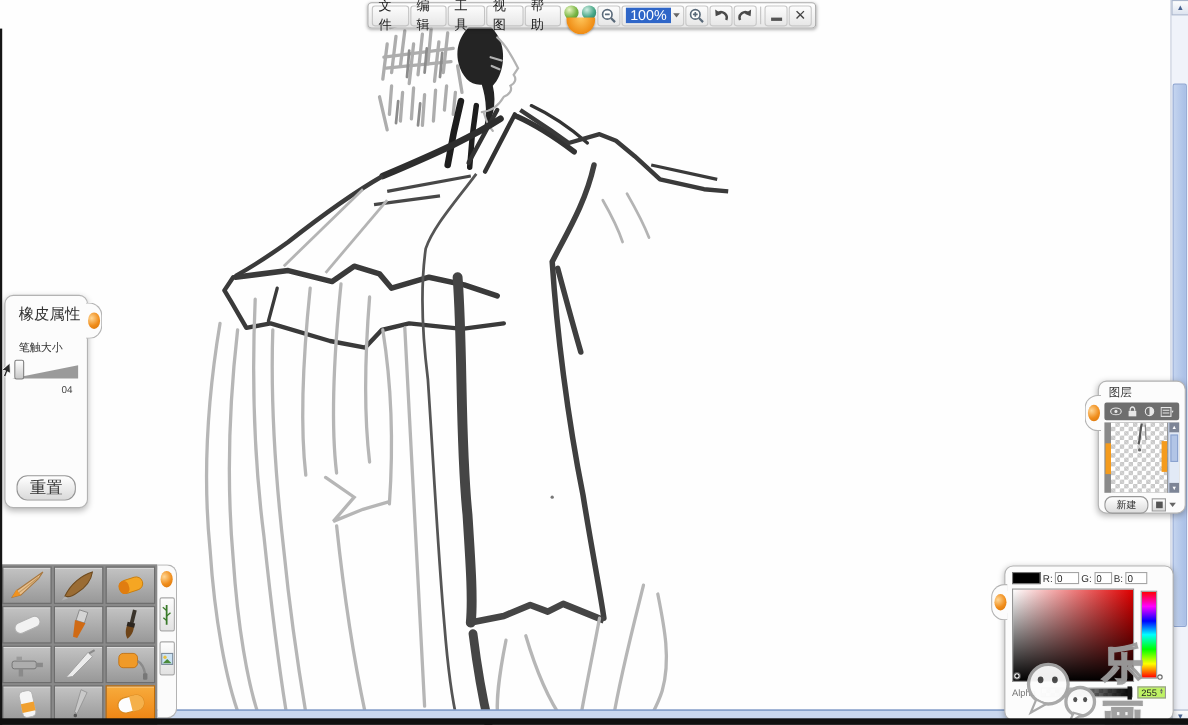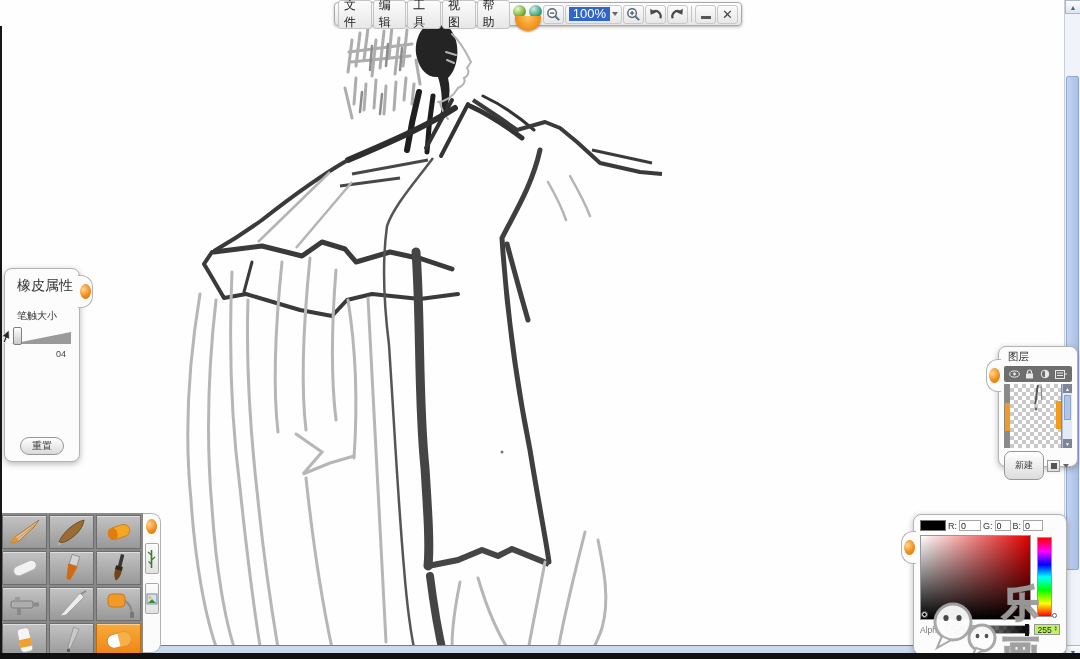--- a/index.html
+++ b/index.html
@@ -17,21 +17,21 @@
 .scroll-btn{width:16px;height:14px;background:linear-gradient(#fdfdfd,#dde4f0);border:1px solid #aab6cc;
   display:flex;align-items:center;justify-content:center;font-size:7px;color:#47618f}
 #vscroll-thumb{position:absolute;left:1px;top:76px;width:13px;height:494px;border:1px solid #8fa6d2;
   background:linear-gradient(90deg,#c4d4ef,#a9bfe6);border-radius:2px}
 #vscroll-down{position:absolute;bottom:0}
 
 
 #toolbar{position:absolute;left:334px;top:2px;width:408px;height:24px;z-index:12;
   background:linear-gradient(#ffffff,#e6e6e6);border:1px solid #a9a9a9;border-radius:4px;
   box-shadow:0 1px 3px rgba(0,0,0,.3);display:flex;align-items:center;padding:0 3px;gap:1px;overflow:visible}
-.menu-btn{height:29px;padding:0 5px;display:flex;align-items:center;font-size:12px;color:#222;
+.menu-btn{height:19px;padding:0 5px;display:flex;align-items:center;font-size:12px;color:#222;
   background:linear-gradient(#fcfcfc,#e7e7e7);border:1px solid #c4c4c4;border-radius:3px;cursor:default}
 .icon-btn{height:19px;min-width:21px;display:flex;align-items:center;justify-content:center;
   background:linear-gradient(#fcfcfc,#e7e7e7);border:1px solid #c8c8c8;border-radius:3px}
 .tb-sep{width:1px;height:16px;background:#c2c2c2;margin:0 2px}
 #logo{position:relative;width:34px;height:22px}
 #logo .ball-l{position:absolute;left:2px;top:2px;width:13px;height:13px;border-radius:50%;
   background:radial-gradient(circle at 35% 30%,#e9f6c4,#79b545 55%,#47872a)}
 #logo .ball-r{position:absolute;left:18px;top:2px;width:13px;height:13px;border-radius:50%;
   background:radial-gradient(circle at 35% 30%,#cfeee2,#47a686 55%,#27745c)}
 #logo .smile{position:absolute;left:4px;top:13px;width:26px;height:15px;border-radius:0 0 14px 14px;
@@ -55,21 +55,21 @@
 
 
 #eraser-panel{left:4px;top:268px;width:76px;height:194px}
 #eraser-panel .title{font-size:14px;color:#333;padding:8px 0 0 12px}
 #eraser-panel .lbl{font-size:10px;color:#333;padding:14px 0 0 12px}
 #slider-wrap{position:relative;margin:6px 6px 0 6px;height:20px}
 #slider-handle{position:absolute;left:2px;top:-2px;width:9px;height:18px;border:1px solid #7f7f7f;
   border-radius:2px;background:linear-gradient(#fff,#c9c9c9)}
 #size-value{text-align:right;padding-right:13px;font-size:9px;color:#444}
 #reset-btn{position:absolute;bottom:6px;left:50%;transform:translateX(-50%);
-  font-size:10px;color:#333;padding:1px 11px;border:1px solid #969696;border-radius:10px;
+  font-size:15px;color:#333;padding:1px 11px;border:1px solid #969696;border-radius:10px;
   background:linear-gradient(#fff,#dadada);white-space:nowrap}
 
 
 #palette{position:absolute;left:0;top:513px;width:143px;height:146px;background:#898989;
   padding:2px;display:grid;grid-template-columns:repeat(3,45px);grid-auto-rows:34px;gap:2px;z-index:10}
 .tool{background:linear-gradient(180deg,#c3c3c3,#989898);border:1px solid #6d6d6d;
   box-shadow:inset 0 1px 0 rgba(255,255,255,.45);display:flex;align-items:center;justify-content:center}
 .tool.selected{background:linear-gradient(180deg,#f7ab3c,#ee8312);border-color:#c06c06}
 #palette-strip{position:absolute;left:143px;top:513px;width:18px;height:140px;background:#fbfbfb;
   border:1px solid #b3b3b3;border-left:none;border-radius:0 9px 9px 0;z-index:9;
@@ -87,21 +87,21 @@
   linear-gradient(45deg,#c9c9c9 25%,transparent 25%,transparent 75%,#c9c9c9 75%),
   linear-gradient(45deg,#c9c9c9 25%,transparent 25%,transparent 75%,#c9c9c9 75%);
   background-size:8px 8px;background-position:0 0,4px 4px;background-color:#fff}
 #thumb-checker{position:absolute;left:6px;right:11px;top:0;bottom:0}
 .orange-bar{position:absolute;width:5px;height:28px;background:#f49b1d}
 #thumb-scroll{position:absolute;right:0;top:0;bottom:0;width:10px;background:#e2eaf6;border-left:1px solid #b4c0d6}
 .thumb-sbtn{height:9px;background:#7d8596;display:flex;align-items:center;justify-content:center;
   font-size:5px;color:#fff}
 #thumb-sthumb{position:absolute;left:1px;top:11px;width:7px;height:25px;background:#b2c5e6;border:1px solid #8ba3cf}
 #layers-bottom{display:flex;align-items:center;gap:3px;padding:3px 5px 0 5px}
-#new-layer-btn{width:40px;height:29px;border:1px solid #979797;border-radius:7px;font-size:9px;color:#333;
+#new-layer-btn{width:40px;height:16px;border:1px solid #979797;border-radius:7px;font-size:9px;color:#333;
   background:linear-gradient(#fff,#dcdcdc);display:flex;align-items:center;justify-content:center}
 #layer-mode-btn{width:13px;height:12px;border:1px solid #979797;background:linear-gradient(#fff,#dcdcdc);
   display:flex;align-items:center;justify-content:center}
 #layer-mode-btn .sq{width:6px;height:6px;background:#555}
 
 
 #color-panel{left:913px;top:514px;width:154px;height:141px}
 #color-row1{display:flex;align-items:center;gap:2px;padding:5px 5px 2px 6px}
 #color-swatch{width:26px;height:11px;background:#000;border:1px solid #777}
 .ch-label{font-size:9px;color:#333}

